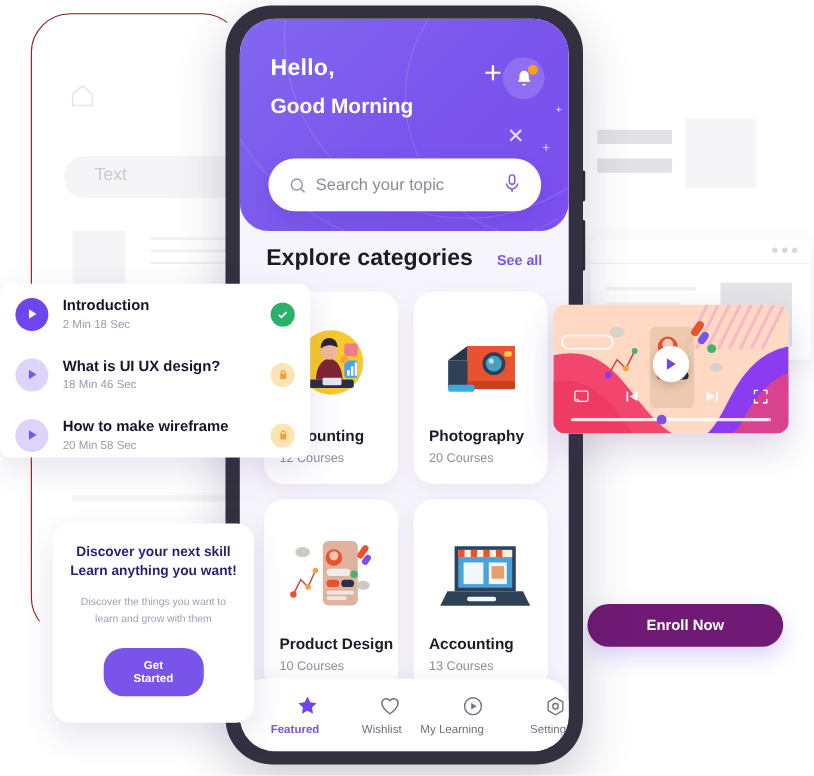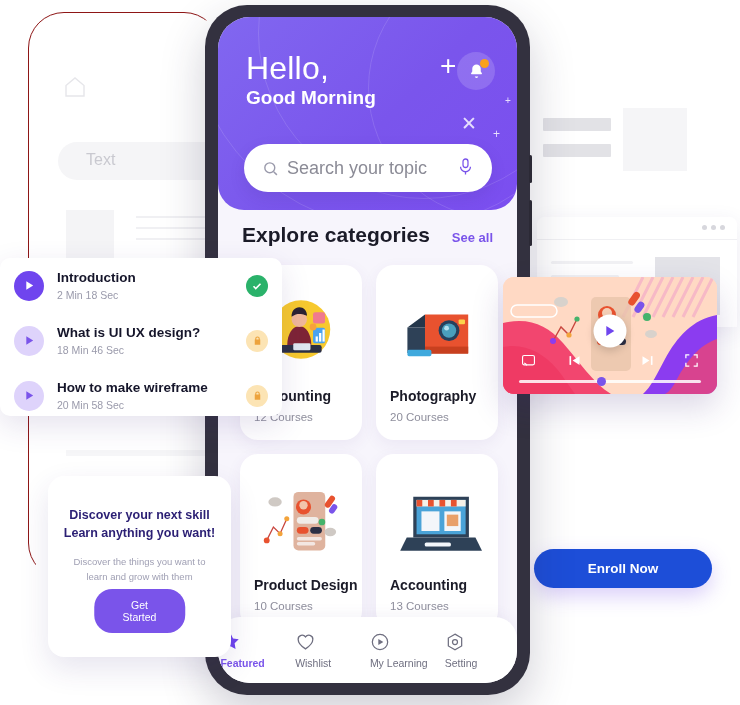--- a/index.html
+++ b/index.html
@@ -80,21 +80,21 @@
     background: linear-gradient(135deg,#8167f0 0%,#7a55ec 55%,#7b4ef0 100%);
     border-bottom-left-radius: 26px; border-bottom-right-radius: 26px;
     overflow: hidden;
   }
   .hdr .swirl { position:absolute; border:1.5px solid rgba(255,255,255,.13); border-radius:50%; }
   .sw1 { width: 330px; height: 330px; left: 40px; top: -150px; }
   .sw2 { width: 420px; height: 420px; left: -30px; top: -210px; }
   .sw3 { width: 260px; height: 260px; left: 150px; top: -60px; }
   .hello {
     position:absolute; left:28px; top:33px;
-    color:#fff; font-size:32px; font-weight:400; letter-spacing:.2px;
+    color:#fff; font-size:21px; font-weight:700; letter-spacing:.2px;
   }
   .morning {
     position:absolute; left:28px; top:70px;
     color:#fff; font-size:19px; font-weight:600;
   }
   .bell-wrap {
     position:absolute; right:22px; top:35px;
     width:38px; height:38px; border-radius:50%;
     background: rgba(255,255,255,.16);
     display:flex; align-items:center; justify-content:center;
@@ -106,21 +106,21 @@
   .p3 { left:275px; top:110px; font-size:12px; color:#e6defd;}
   .p4 { left:287px; top:78px; font-size:10px; color:#e6defd;}
 
   .search {
     position:absolute; left:26px; top:127px;
     width:248px; height:48px; background:#fff;
     border-radius:26px;
     box-shadow:0 6px 16px rgba(60,30,120,.12);
     display:flex; align-items:center;
   }
-  .search-ph { font-size:18px; color:#8b8b96; margin-left:8px; }
+  .search-ph { font-size:15px; color:#8b8b96; margin-left:8px; }
   .mic { position:absolute; right:18px; top:13px; }
 
   
   .explore-row {
     position:absolute; left:0; top:206px; width:299px;
     display:flex; align-items:baseline; justify-content:space-between;
     padding: 0 24px; box-sizing:border-box;
   }
   .explore-title { font-size:21px; font-weight:700; color:#1b1b28; }
   .see-all { font-size:13px; font-weight:600; color:#7a54ea; }
@@ -137,21 +137,21 @@
   .csub { position:absolute; left:14px; bottom:17px; font-size:11.5px; color:#8e8e9c;}
 
   
   .nav {
     position:absolute; left:0; bottom:0; width:299px; height:66px;
     background:#fff;
     border-top-left-radius:22px; border-top-right-radius:22px;
     display:flex; align-items:center; justify-content:space-around;
     box-shadow:0 -3px 14px rgba(80,60,140,.06);
   }
-  .nav-item { display:flex; flex-direction:column; align-items:flex-start; gap:5px; width:70px;}
+  .nav-item { display:flex; flex-direction:column; align-items:flex-end; gap:5px; width:70px;}
   .nav-label { font-size:10.5px; color:#6f6f80; }
   .nav-item.active .nav-label { color:#7a54ea; font-weight:700; }
 
   
   .lessons {
     position:absolute; left:0px; top:258px; width:282px; height:158px;
     background:#fff; border-radius:10px;
     box-shadow:0 10px 30px rgba(60,40,120,.13);
     z-index:20; overflow:hidden;
   }
@@ -166,26 +166,26 @@
   .lstat.done { background:#2ab26a; }
   .lstat.lock { background:#fce4b4; }
 
   
   .discover {
     position:absolute; left:48px; top:476px; width:183px; height:181px;
     background:#fff; border-radius:16px;
     box-shadow:0 12px 30px rgba(60,40,120,.12);
     z-index:22; text-align:center;
   }
-  .dtitle { margin-top:30px; font-size:12.5px; font-weight:700; color:#2b1f74; line-height:1.45;}
+  .dtitle { margin-top:16px; font-size:12.5px; font-weight:700; color:#2b1f74; line-height:1.45;}
   .dsub { margin-top:12px; font-size:9.5px; color:#a0a0b4; line-height:1.6; padding:0 24px;}
   .dbtn {
     position:absolute; left:50%; transform:translateX(-50%); bottom:24px;
     background:#7a54ea; color:#fff; border:none;
-    font-size:10.5px; font-weight:400;
+    font-size:10.5px; font-weight:700;
     padding:10px 22px; border-radius:18px; cursor:pointer;
     font-family:"Liberation Sans", sans-serif;
   }
 
   
   .skel-card {
     position:absolute; left:543px; top:96px; width:155px; height:82px;
     z-index:4;
   }
   .skel-line { position:absolute; background:#e2e2e6; height:13px; border-radius:1px;}
@@ -226,21 +226,21 @@
   .vc-cast { left:18px; } .vc-prev { left:64px; } .vc-next { right:62px; } .vc-full { right:18px; }
   .v-bar {
     position:absolute; left:16px; right:16px; bottom:11px; height:3px;
     background:rgba(255,255,255,.85); border-radius:2px;
   }
   .v-knob { position:absolute; top:-3px; width:9px; height:9px; border-radius:50%; background:#7a54ea;}
 
   
   .enroll {
     position:absolute; left:534px; top:549px; width:178px; height:39px;
-    background:#1d4ed8; color:#fff; border:none; border-radius:20px;
+    background:#701a75; color:#fff; border:none; border-radius:20px;
     font-size:13.5px; font-weight:600; cursor:pointer;
     font-family:"Liberation Sans", sans-serif;
     box-shadow:0 8px 20px rgba(122,84,234,.28);
     z-index:6;
   }
 </style>
 </head>
 <body>
 
 <div class="stage">

